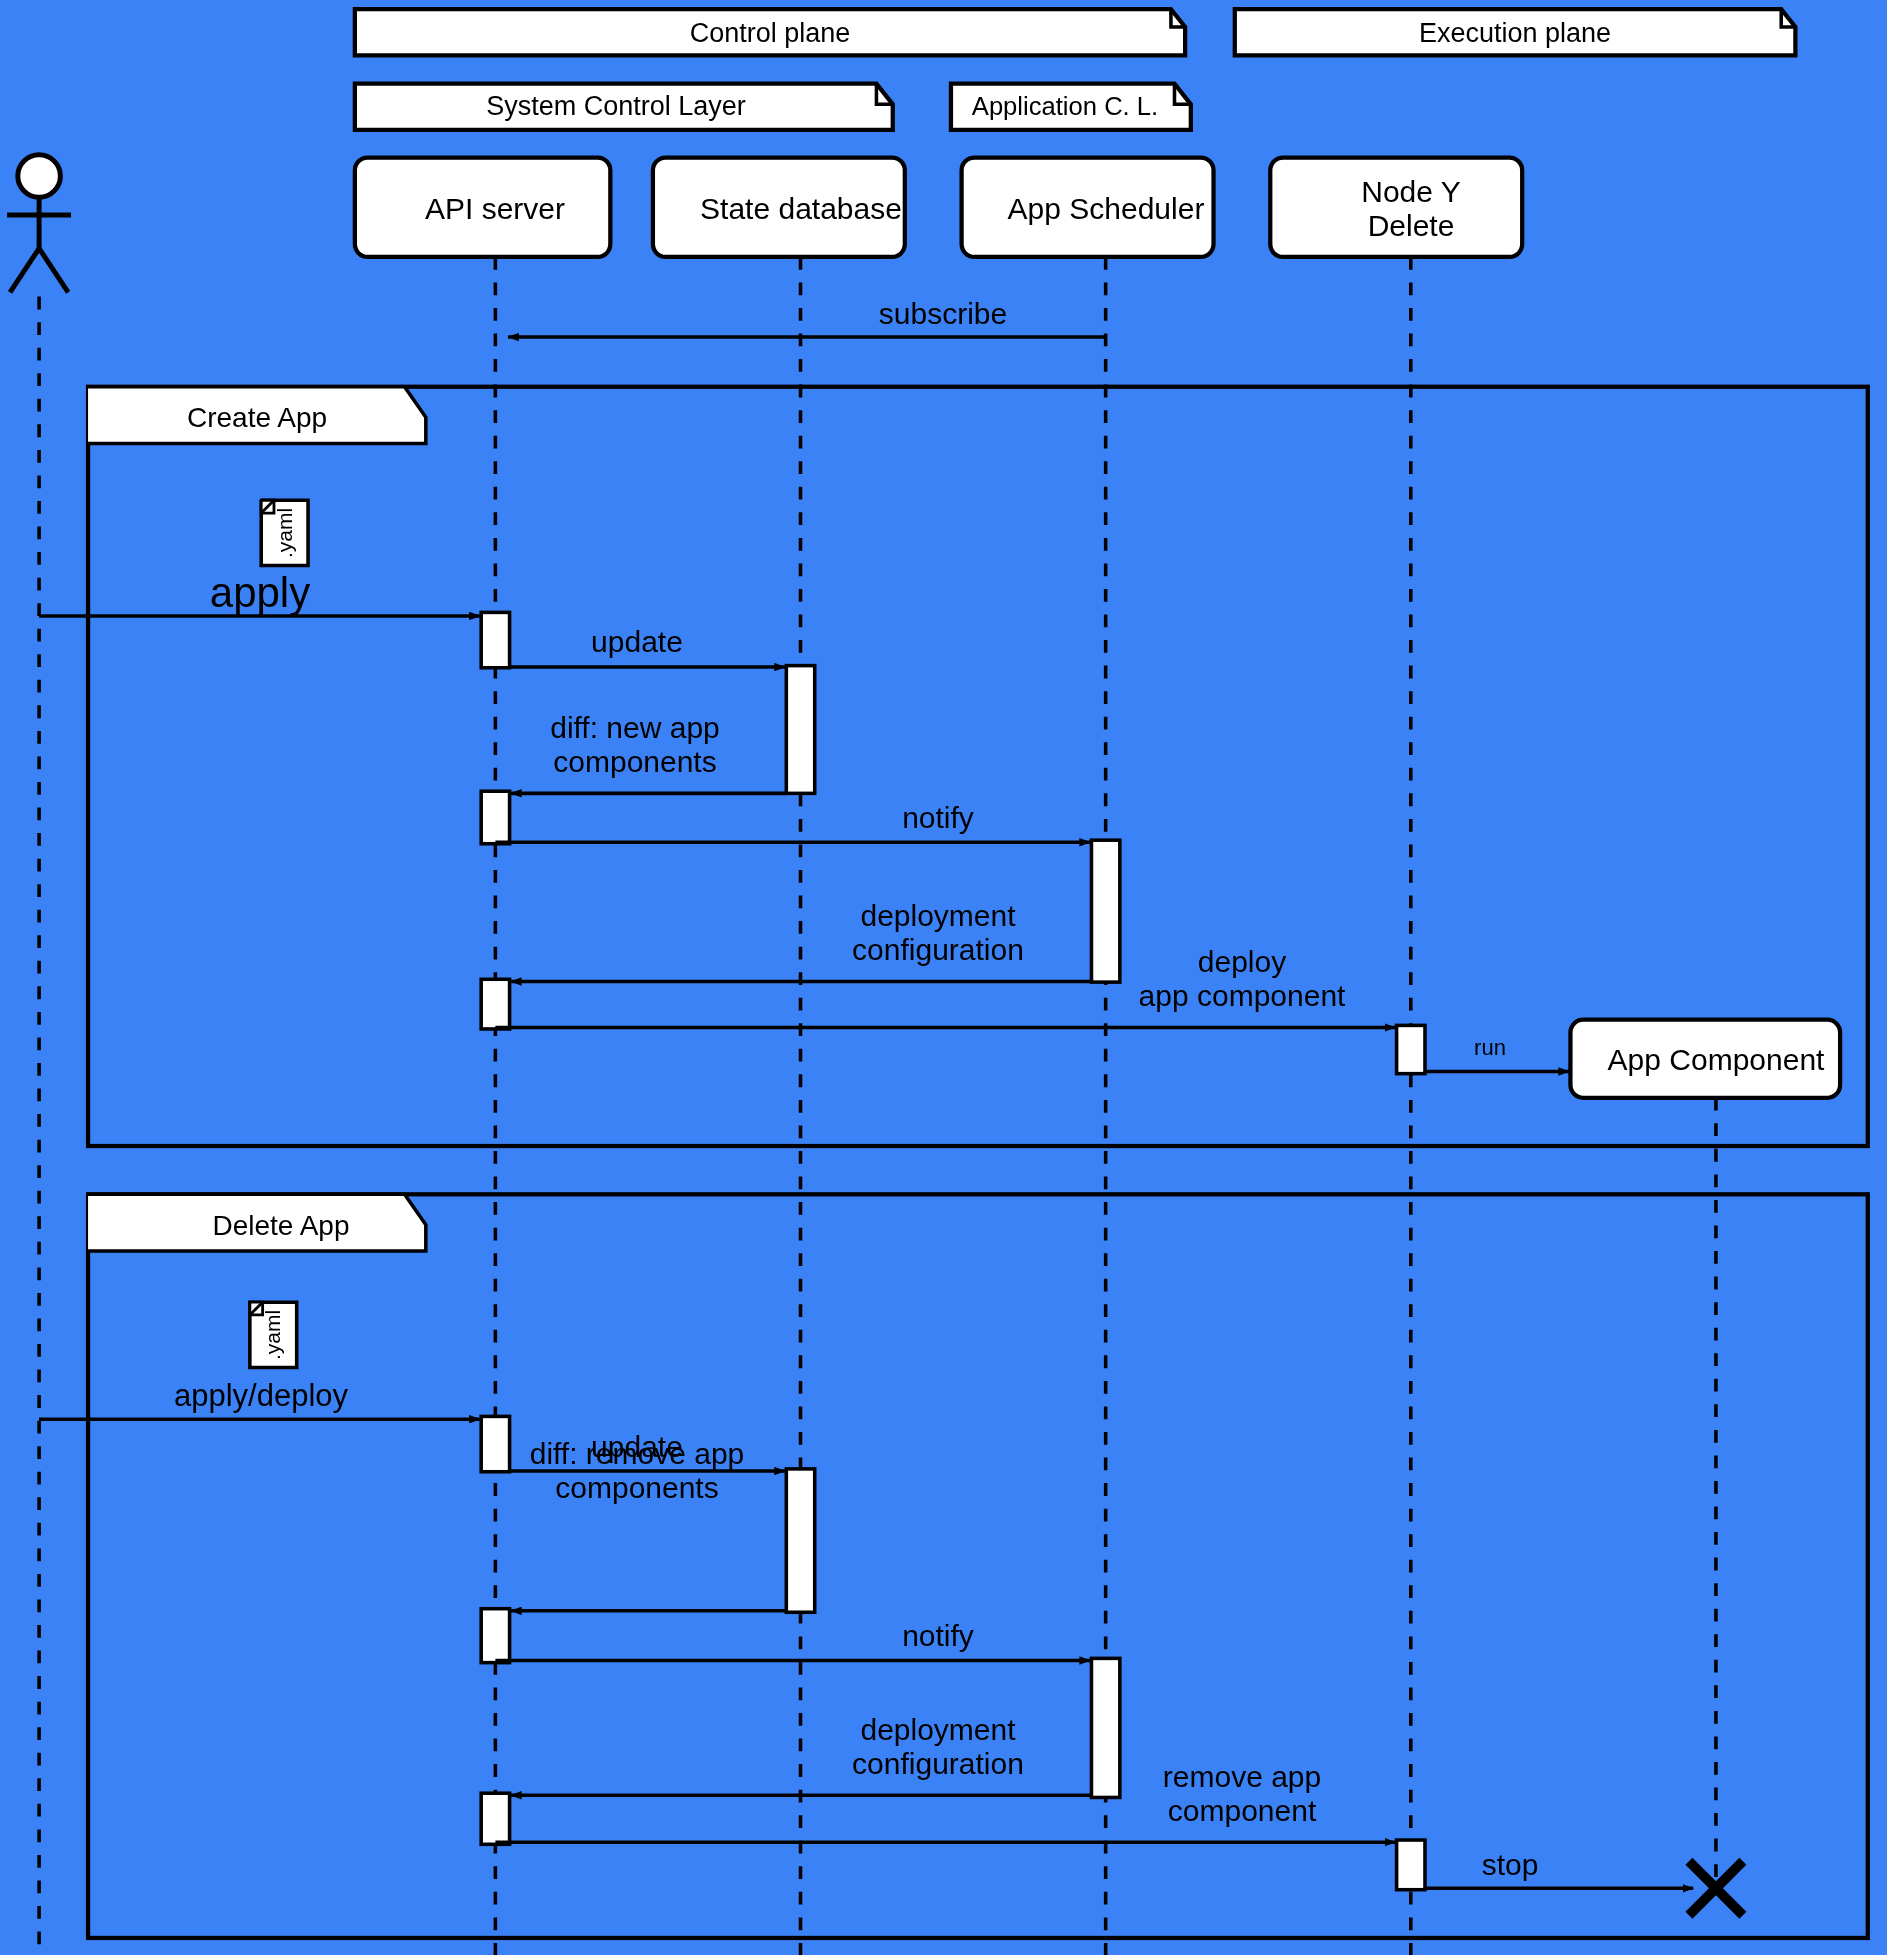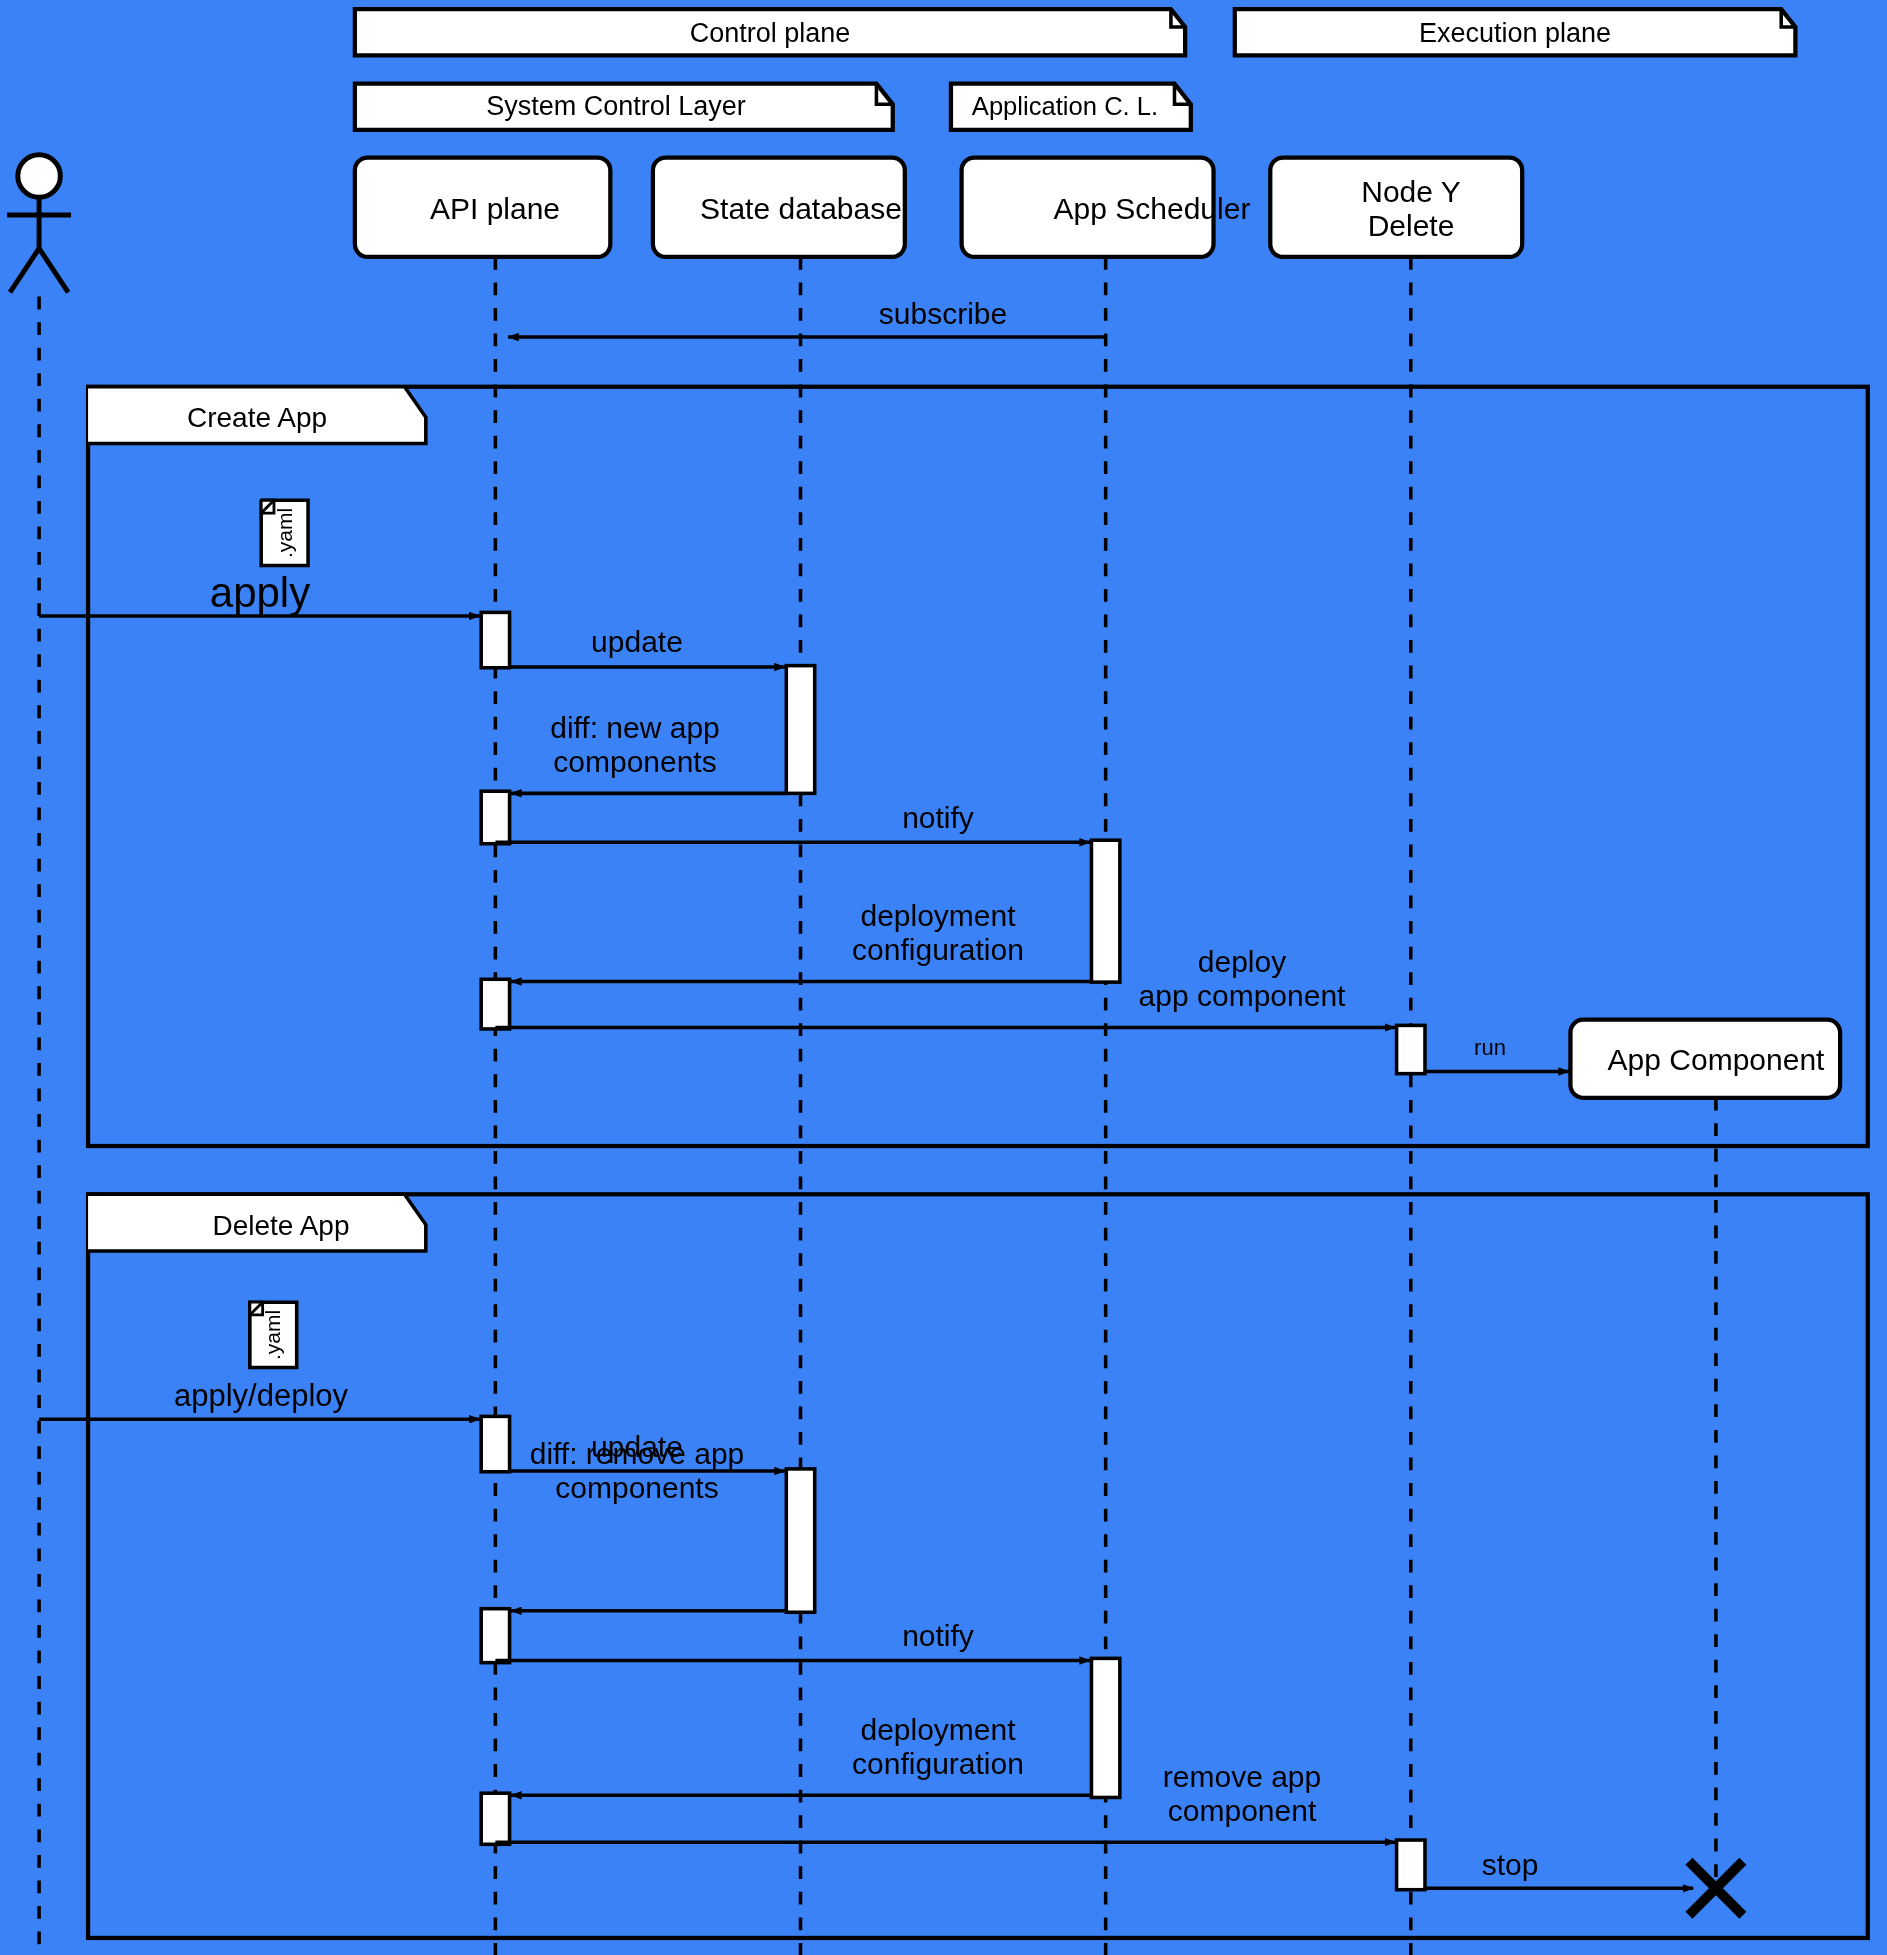--- a/index.html
+++ b/index.html
@@ -143,23 +143,23 @@
   </g>
 
   </g>
 </svg>
 
 <div class="lbl ctr" style="left:770px;top:33px;font-size:27px;">Control plane</div>
 <div class="lbl ctr" style="left:1515px;top:33px;font-size:27px;">Execution plane</div>
 <div class="lbl ctr" style="left:616px;top:106px;font-size:27px;">System Control Layer</div>
 <div class="lbl ctr" style="left:1065px;top:106px;font-size:25.6px;">Application C. L.</div>
 
-<div class="lbl ctr" style="left:495px;top:209px;font-size:30px;">API plane</div>
+<div class="lbl ctr" style="left:495px;top:209px;font-size:30px;">API server</div>
 <div class="lbl ctr" style="left:801px;top:209px;font-size:30px;text-align:center;">State database</div>
-<div class="lbl ctr" style="left:1106px;top:209px;font-size:30px;margin-left:46px;">App Scheduler</div>
+<div class="lbl ctr" style="left:1106px;top:209px;font-size:30px;">App Scheduler</div>
 <div class="lbl ctr" style="left:1411px;top:209px;font-size:30px;">Node Y
 Delete</div>
 <div class="lbl ctr" style="left:1716px;top:1060px;font-size:30px;">App Component</div>
 
 <div class="lbl ctr" style="left:257px;top:418px;font-size:28px;">Create App</div>
 <div class="lbl ctr" style="left:257px;top:1226px;font-size:28px;margin-left:24px;">Delete App</div>
 
 <div class="lbl" style="left:285px;top:533px;font-size:21px;transform:translate(-50%,-50%) rotate(-90deg);">.yaml</div>
 <div class="lbl" style="left:273px;top:1335px;font-size:21px;transform:translate(-50%,-50%) rotate(-90deg);">.yaml</div>
 

